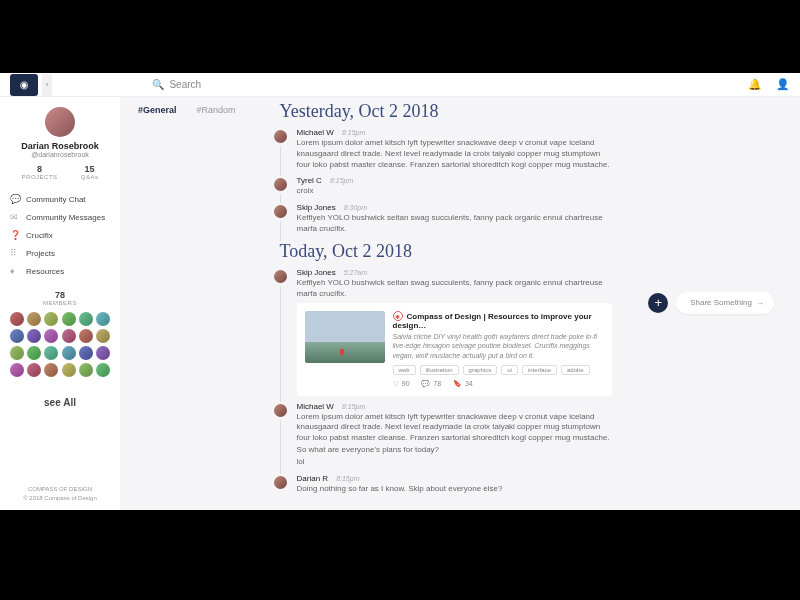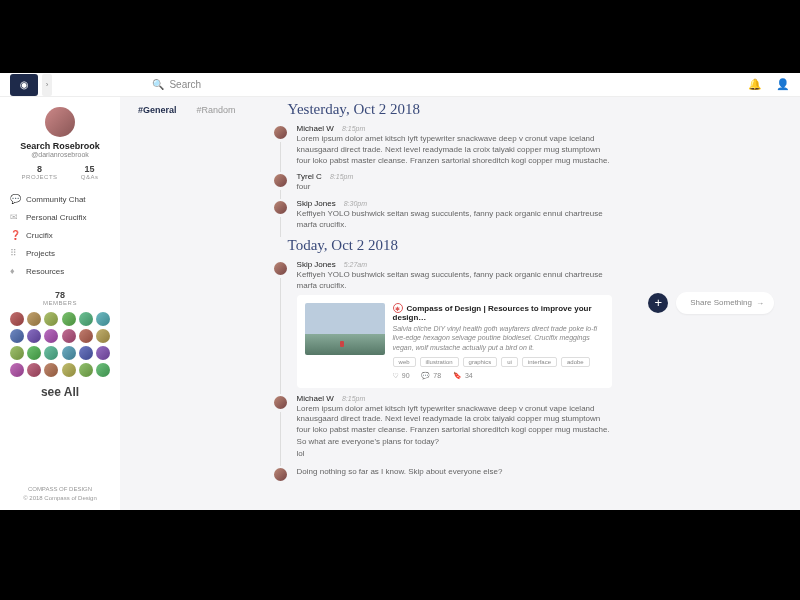--- a/index.html
+++ b/index.html
@@ -19,28 +19,28 @@
 .stat{text-align:center}
 .stat-n{font-weight:700;font-size:9px}
 .stat-l{font-size:6px;color:#999;letter-spacing:.5px}
 .nav-item{display:flex;align-items:center;gap:6px;padding:4px 0;font-size:8px;cursor:pointer}
 .nav-ico{width:10px;color:#aaa;font-size:9px}
 .members{margin-top:10px;text-align:center}
 .mem-n{font-weight:700;font-size:9px}
 .mem-l{font-size:6px;color:#999;letter-spacing:.5px}
 .mem-grid{display:grid;grid-template-columns:repeat(6,1fr);gap:3px;margin-top:6px}
 .mem-av{width:14px;height:14px;border-radius:50%;background:linear-gradient(135deg,#d99,#966)}
-.see-all{text-align:center;font-size:12px;font-weight:600;margin-top:8px;cursor:pointer}
+.see-all{text-align:center;font-size:10px;font-weight:600;margin-top:20px;cursor:pointer}
 .footer-brand{margin-top:auto;text-align:center;font-size:6px;color:#999;line-height:1.4}
 .main{flex:1;background:#f5f5f7;display:flex;flex-direction:row;overflow:hidden;padding:0 8px 0 0}
 .tabs{padding:8px 18px;display:flex;gap:20px;font-size:9px}
 .tab{color:#999;cursor:pointer}
 .tab.active{color:#1e2a4a;font-weight:700}
 .feed{flex:1;overflow-y:auto;padding:0 18px}
-.date-h{font-family:Georgia,serif;font-size:15px;color:#3a4a7a;margin:4px 16px 6px}
+.date-h{font-family:Georgia,serif;font-size:18px;color:#3a4a7a;margin:4px 8px 6px}
 .msg{display:flex;gap:8px;margin-bottom:6px;position:relative}
 .msg::before{content:"";position:absolute;left:8px;top:18px;bottom:-6px;width:1px;background:#ddd}
 .msg:last-child::before{display:none}
 .av{width:17px;height:17px;border-radius:50%;background:linear-gradient(135deg,#b87,#744);flex-shrink:0;z-index:1;border:2px solid #f5f5f7}
 .msg-body{flex:1;font-size:8px;color:#666}
 .msg-head{display:flex;gap:8px;align-items:baseline}
 .msg-name{font-weight:400;color:#222;font-size:8px}
 .msg-time{font-size:7px;color:#aaa;font-style:italic}
 .msg-text{line-height:1.35;margin-top:1px}
 .link-note{font-size:8px;color:#666;margin:3px 0}
@@ -74,40 +74,40 @@
     </div>
     <div class="topbar-right">
       <span>🔔</span>
       <span>👤</span>
     </div>
   </div>
 
   <div class="body">
     <div class="sidebar">
       <div class="avatar-lg"></div>
-      <div class="uname">Search Rosebrook</div>
+      <div class="uname">Darian Rosebrook</div>
       <div class="uhandle">@darianrosebrook</div>
       <div class="stats">
         <div class="stat">
           <div class="stat-n">8</div>
           <div class="stat-l">PROJECTS</div>
         </div>
         <div class="stat">
           <div class="stat-n">15</div>
           <div class="stat-l">Q&amp;As</div>
         </div>
       </div>
       <div id="nav">
           <div class="nav-item">
             <span class="nav-ico">💬</span>
             <span>Community Chat</span>
           </div>
           <div class="nav-item">
             <span class="nav-ico">✉</span>
-            <span>Personal Crucifix</span>
+            <span>Community Messages</span>
           </div>
           <div class="nav-item">
             <span class="nav-ico">❓</span>
             <span>Crucifix</span>
           </div>
           <div class="nav-item">
             <span class="nav-ico">⠿</span>
             <span>Projects</span>
           </div>
           <div class="nav-item">
@@ -171,21 +171,21 @@
           </div>
         </div>
 
         <div class="msg">
           <div class="av"></div>
           <div class="msg-body">
             <div class="msg-head">
                 <span class="msg-name">Tyrel C</span>
                 <span class="msg-time">8:15pm</span>
               </div>
-            <div class="msg-text">four</div>
+            <div class="msg-text">croix</div>
           </div>
         </div>
 
         <div class="msg">
           <div class="av"></div>
           <div class="msg-body">
             <div class="msg-head">
                 <span class="msg-name">Skip Jones</span>
                 <span class="msg-time">8:30pm</span>
               </div>
@@ -244,20 +244,24 @@
               </div>
             <div class="msg-text">Lorem ipsum dolor amet kitsch lyft typewriter snackwave deep v cronut vape iceland knausgaard direct trade. Next level readymade la croix taiyaki copper mug stumptown four loko pabst master cleanse. Franzen sartorial shoreditch kogi copper mug mustache.</div>
             <div class="msg-text">So what are everyone's plans for today?</div>
             <div class="msg-text">lol</div>
           </div>
         </div>
 
         <div class="msg">
           <div class="av"></div>
           <div class="msg-body">
+            <div class="msg-head">
+                <span class="msg-name">Darian R</span>
+                <span class="msg-time">8:15pm</span>
+              </div>
             <div class="msg-text">Doing nothing so far as I know. Skip about everyone else?</div>
           </div>
         </div>
       </div>
 
       <div class="composer">
         <div class="add-btn">+</div>
         <div class="compose-input">
           <span>Share Something</span>
           <span>→</span>

